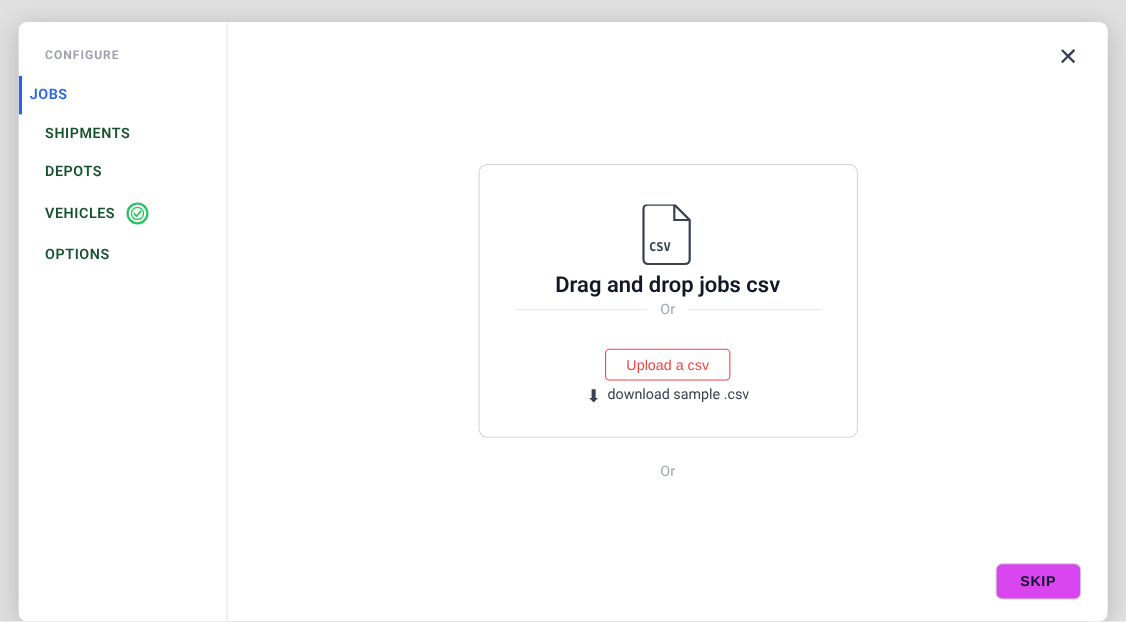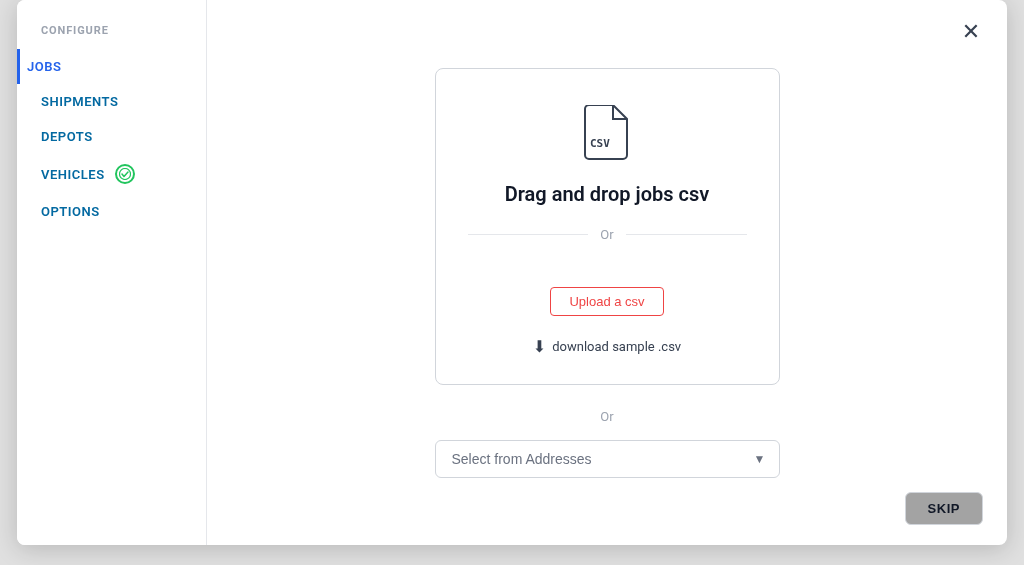--- a/index.html
+++ b/index.html
@@ -11,21 +11,21 @@
       justify-content: center;
       width: 1024px;
       height: 565px;
       overflow: hidden;
     }
 
     .modal-overlay {
       width: 1024px;
       height: 565px;
       display: flex;
-      align-items: flex-start;
+      align-items: flex-end;
       justify-content: center;
       border-radius: 20px;
     }
 
     .modal {
       background: #fff;
       width: 990px;
       height: 545px;
       border-radius: 8px;
       box-shadow: 0 4px 24px rgba(0,0,0,0.18);
@@ -52,21 +52,21 @@
       text-transform: uppercase;
     }
 
     .sidebar-item {
       display: flex;
       align-items: center;
       gap: 10px;
       padding: 10px 24px;
       font-size: 13px;
       font-weight: 600;
-      color: #0369a1;
+      color: #14532d;
       letter-spacing: 0.04em;
       text-transform: uppercase;
       cursor: pointer;
       position: relative;
     }
 
     .sidebar-item.active {
       color: #2563eb;
       border-left: 3px solid #2563eb;
       padding-left: 7px;
@@ -119,21 +119,21 @@
 
     
     .dropzone {
       border: 1.5px solid #d1d5db;
       border-radius: 8px;
       width: 345px;
       padding: 36px 32px 28px 32px;
       display: flex;
       flex-direction: column;
       align-items: center;
-      gap: 21px;
+      gap: 4px;
       background: #fff;
     }
 
     .csv-icon {
       width: 48px;
       height: 56px;
       display: flex;
       align-items: center;
       justify-content: center;
     }
@@ -231,21 +231,21 @@
       font-size: 12px;
     }
 
     
     .skip-btn {
       position: absolute;
       bottom: 20px;
       right: 24px;
       border: 1.5px solid #d1d5db;
       border-radius: 6px;
-      background: #a3a3a3;
+      background: #d946ef;
       color: #111827;
       font-size: 13px;
       font-weight: 700;
       padding: 8px 22px;
       cursor: pointer;
       letter-spacing: 0.04em;
     }
   </style>
 </head>
 <body>
@@ -308,24 +308,18 @@
         <div class="download-link">
           <span class="download-icon">⬇</span>
           <span>download sample .csv</span>
         </div>
       </div>
 
       <div class="or-section">
         <span>Or</span>
       </div>
 
-      <div class="select-wrapper">
-        <div class="select-container">
-          <select><option value="Select from Addresses">Select from Addresses</option></select>
-          <span class="select-arrow">▼</span>
-        </div>
-      </div>
 
       <button class="skip-btn">SKIP</button>
 
     </div>
   </div>
 </div>
 
 </body></html>

